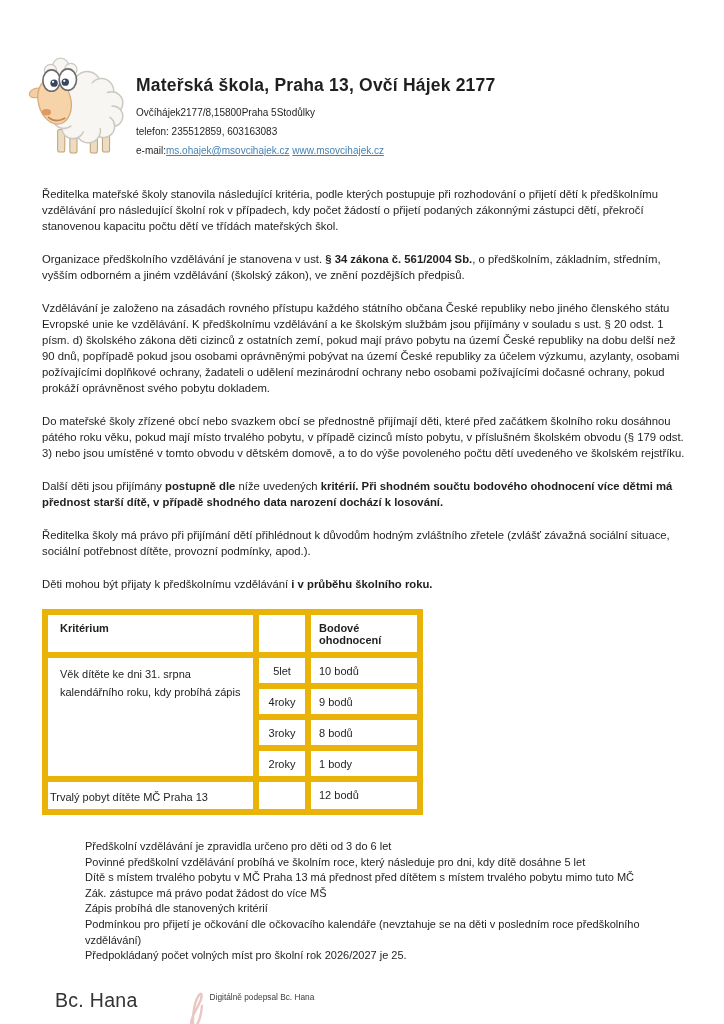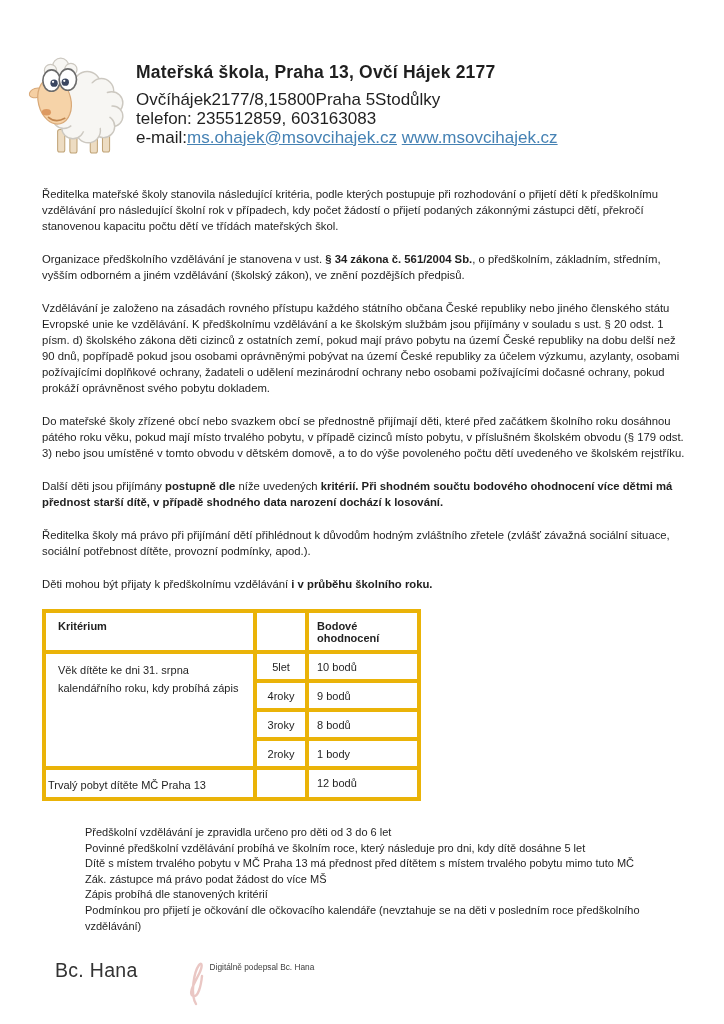--- a/index.html
+++ b/index.html
@@ -3,35 +3,35 @@
 <meta charset="utf-8">
 <style>
   * { margin:0; padding:0; box-sizing:border-box; }
   html,body { background:#e8e8e8; }
   .page {
     width:724px; height:1024px; margin:0 auto; background:#ffffff;
     font-family:"Liberation Sans", sans-serif; color:#1f1f1f;
     position:relative; overflow:hidden;
   }
   
-  .hdr { display:flex; align-items:center; padding:46px 0 0 26px; }
+  .hdr { display:flex; align-items:flex-end; padding:46px 0 0 26px; }
   .hdr-logo { flex:0 0 auto; margin-top:2px; }
   .hdr-text { margin-left:8px; padding-top:2px; }
   .school-name { font-size:17.5px; font-weight:bold; letter-spacing:.2px; margin-bottom:7px; }
-  .hdr-line { font-size:17px; line-height:19px; }
+  .hdr-line { font-size:10px; line-height:19px; }
   .lnk { color:#4682b4; text-decoration:underline; cursor:pointer; }
   
   .doc-body { padding:26px 34px 0 42px; }
   .title { font-size:13.5px; font-weight:bold; margin-bottom:15px; white-space:nowrap; }
   .title .tu { border-bottom:1.6px solid #2a2a2a; padding-right:58px; padding-bottom:1px; }
   .doc-body p { font-size:11.3px; line-height:16px; margin-bottom:17px; max-width:650px; }
   .b { font-weight:bold; }
   
   .crit-table { border-collapse:collapse; margin:4px 0 24px 0; }
-  .crit-table td { border:4px solid #eab308; font-size:11px; vertical-align:top; }
+  .crit-table td { border:6px solid #eab308; font-size:11px; vertical-align:top; }
   .crit-table .c1 { width:211px; padding:7px 6px 6px 12px; }
   .crit-table .c2 { width:52px;  padding:7px 2px 6px 2px; text-align:center; }
   .crit-table .c3 { width:112px; padding:7px 4px 6px 8px; }
   .crit-table .hrow td { height:30px; }
   .crit-table .arow td { height:26px; }
   .crit-table .agecell { line-height:18px; }
   .crit-table .np { padding-left:2px; padding-top:9px; }
   .crit-table .lrow td { height:30px; }
   
   .notes { list-style:none; margin:16px 0 26px 43px; }
@@ -155,20 +155,21 @@
     </tbody>
       </table>
 
     <ul class="notes">
       <li>Předškolní vzdělávání je zpravidla určeno pro děti od 3 do 6 let</li>
       <li>Povinné předškolní vzdělávání probíhá ve školním roce, který následuje pro dni, kdy dítě dosáhne 5 let</li>
       <li>Dítě s místem trvalého pobytu v MČ Praha 13 má přednost před dítětem s místem trvalého pobytu mimo tuto MČ</li>
       <li>Zák. zástupce má právo podat žádost do více MŠ</li>
       <li>Zápis probíhá dle stanovených kritérií</li>
       <li>Podmínkou pro přijetí je očkování dle očkovacího kalendáře (nevztahuje se na děti v posledním roce předškolního vzdělávání)</li>
+      <li>Předpokládaný počet volných míst pro školní rok 2026/2027 je 25.</li>
     </ul>
 
 
     <div class="sig">
       <div class="sig-name">
         <div>Bc. Hana</div>
 
       </div>
       <div class="sig-flourish">
         <svg width="22" height="46" viewBox="0 0 22 46" aria-hidden="true">

